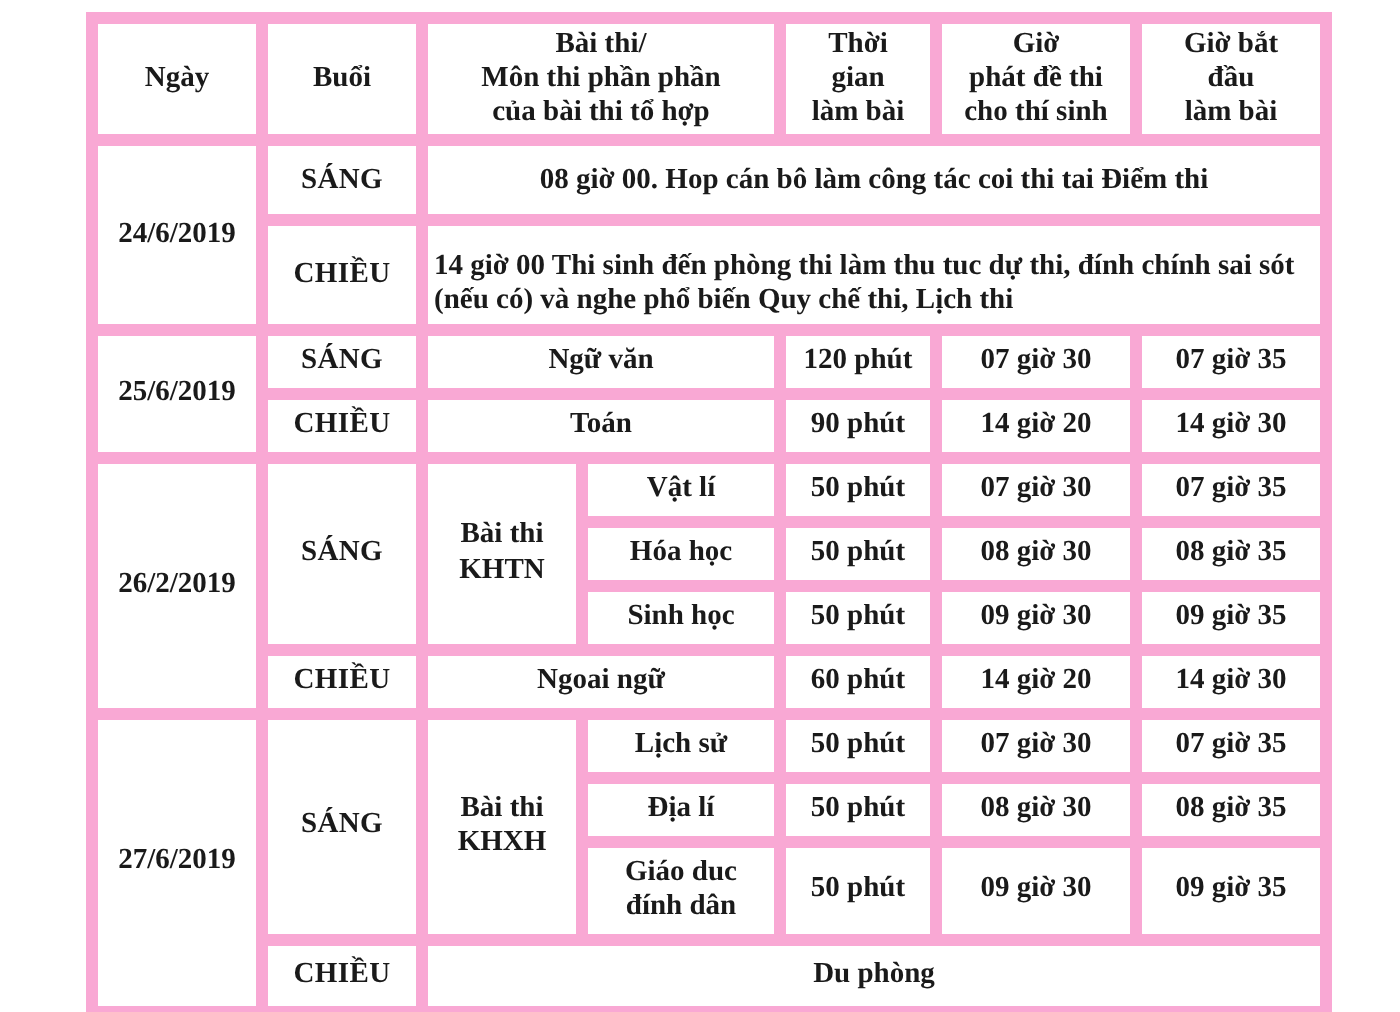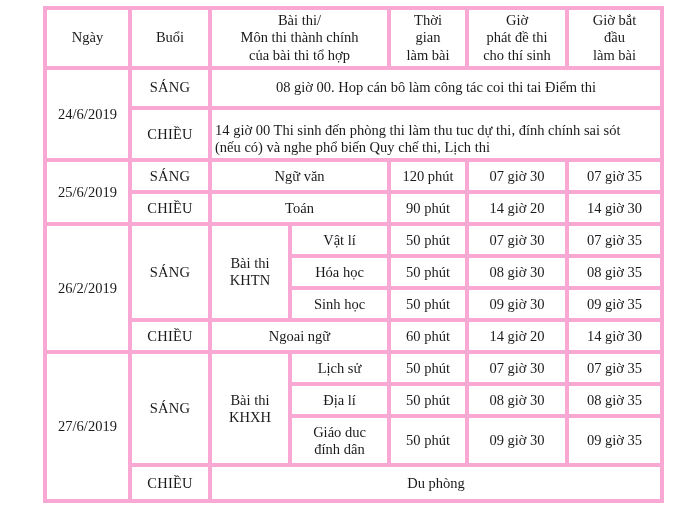--- a/index.html
+++ b/index.html
@@ -27,27 +27,27 @@
     left: 43px;
     top: 6px;
     width: 617px;
     border-collapse: collapse;
     table-layout: fixed;
     background: #ffffff;
   }
 
   table.exam-schedule td,
   table.exam-schedule th {
-    border: 4px solid #f9a8d4;
+    border: 6px solid #f9a8d4;
     padding: 2px 3px;
     text-align: center;
     vertical-align: middle;
     font-size: 14.5px;
     line-height: 1.18;
-    font-weight: normal;
+    font-weight: bold;
   }
 
   thead th {
     font-weight: bold;
     font-size: 14.5px;
     line-height: 1.2;
     padding: 4px 2px;
   }
 
   .col-ngay   { width: 85px; }
@@ -109,21 +109,21 @@
       <col class="col-giophat">
       <col class="col-giobatdau">
     </colgroup>
 
     <thead>
       <tr class="row-h-header">
         <th>Ngày</th>
         <th>Buổi</th>
         <th colspan="2">
           <span class="group-line">Bài thi/</span>
-          <span class="group-line">Môn thi thành chính</span>
+          <span class="group-line">Môn thi phần phần</span>
           <span class="group-line">của bài thi tổ hợp</span>
         </th>
         <th>
           <span class="group-line">Thời</span>
           <span class="group-line">gian</span>
           <span class="group-line">làm bài</span>
         </th>
         <th>
           <span class="group-line">Giờ</span>
           <span class="group-line">phát đề thi</span>

